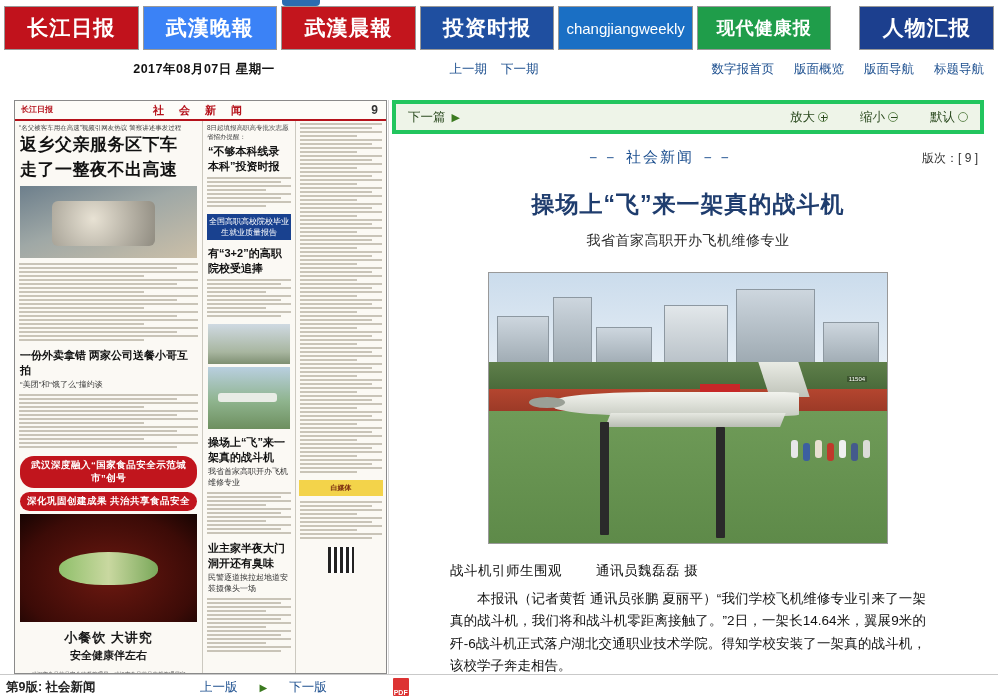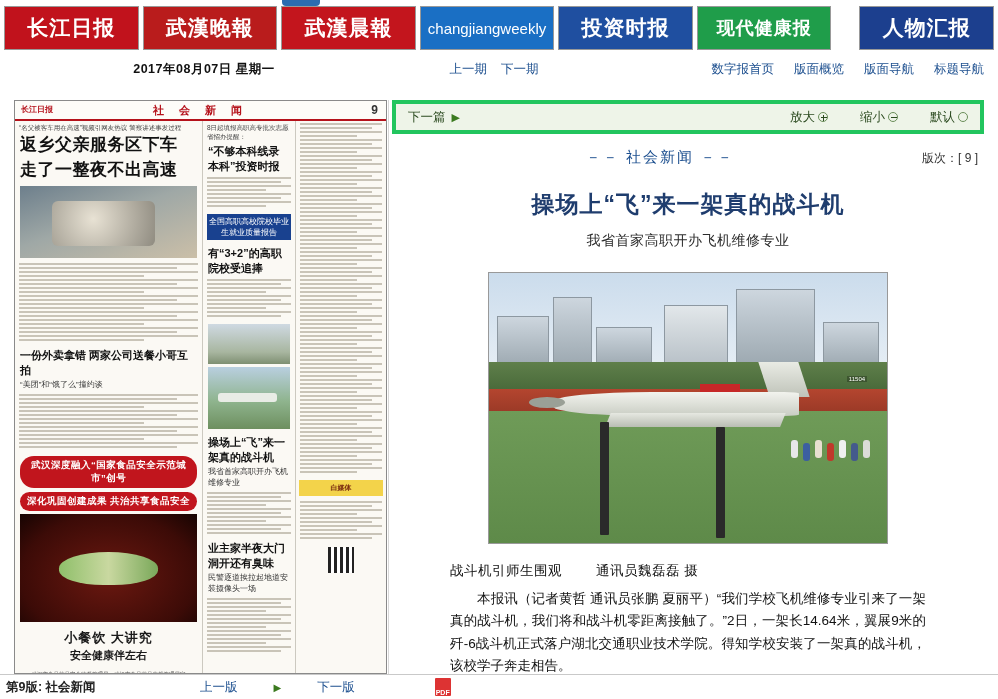--- a/index.html
+++ b/index.html
@@ -29,21 +29,21 @@
     font-size: 21px;
     font-weight: bold;
     letter-spacing: 1px;
     color: #ffffff;
     border: 1px solid #999;
     white-space: nowrap;
     overflow: hidden;
     position: relative;
   }
   .mh-item.m0 { background: #c1121c; }
-  .mh-item.m1 { background: #b91c1c; font-family: Liberation Mono, monospace; }
+  .mh-item.m1 { background: #3b82f6; font-family: Liberation Mono, monospace; }
   .mh-item.m2 { background: #c3151d; }
   .mh-item.m3 { background: #1a6fc4; font-size: 15px; font-weight: normal; letter-spacing: 0; }
   .mh-item.m4 { background: #1f4fa0; }
   .mh-item.m5 { background: #1f9d4a; font-size: 18px; }
   .mh-item.m6 { background: #1c3f8e; margin-left: 24px; }
   .mh-item.m7 { background: #cc1a1a; }
   .notch {
     position: absolute; left: 282px; top: 0;
     width: 38px; height: 6px; background: #2b6cb0; border-radius: 0 0 4px 4px;
   }
@@ -296,21 +296,21 @@
   }
 
   
   .bottombar {
     position: absolute; left: 0; bottom: 0; width: 998px; height: 25px;
     border-top: 1px solid #c9c9c9;
     display: flex; align-items: center;
     font-size: 12.5px; color: #222;
   }
   .bb-left { width: 200px; padding-left: 6px; font-weight: bold; }
-  .bb-mid { display: flex; gap: 36px; align-items: center; }
+  .bb-mid { display: flex; gap: 22px; align-items: center; }
   .bb-mid a { color: #1c4f8f; text-decoration: none; cursor: pointer; }
   .tri { color: #3b7a1f; font-size: 10px; }
   .pdf {
     margin-left: 44px; width: 16px; height: 18px; background: #d33;
     color: #fff; font-size: 7px; font-weight: bold;
     display: flex; align-items: flex-end; justify-content: center;
     border-radius: 1px;
   }
   .vsep { width: 1px; height: 574px; background: #d8d8d8; position: absolute; left: 388px; top: 100px; }
 </style>
@@ -323,25 +323,25 @@
     <div class="notch"></div>
     <div class="mh-item m0">
         <span>长江日报</span>
       </div>
     <div class="mh-item m1">
         <span>武漢晚報</span>
       </div>
     <div class="mh-item m2">
         <span>武漢晨報</span>
       </div>
+    <div class="mh-item m4">
+        <span>投资时报</span>
+      </div>
     <div class="mh-item m3">
         <span>changjiangweekly</span>
-      </div>
-    <div class="mh-item m4">
-        <span>投资时报</span>
       </div>
     <div class="mh-item m5">
         <span>现代健康报</span>
       </div>
     <div class="mh-item m6">
         <span>人物汇报</span>
       </div>
   </div>
 
   <div class="toolbar">

